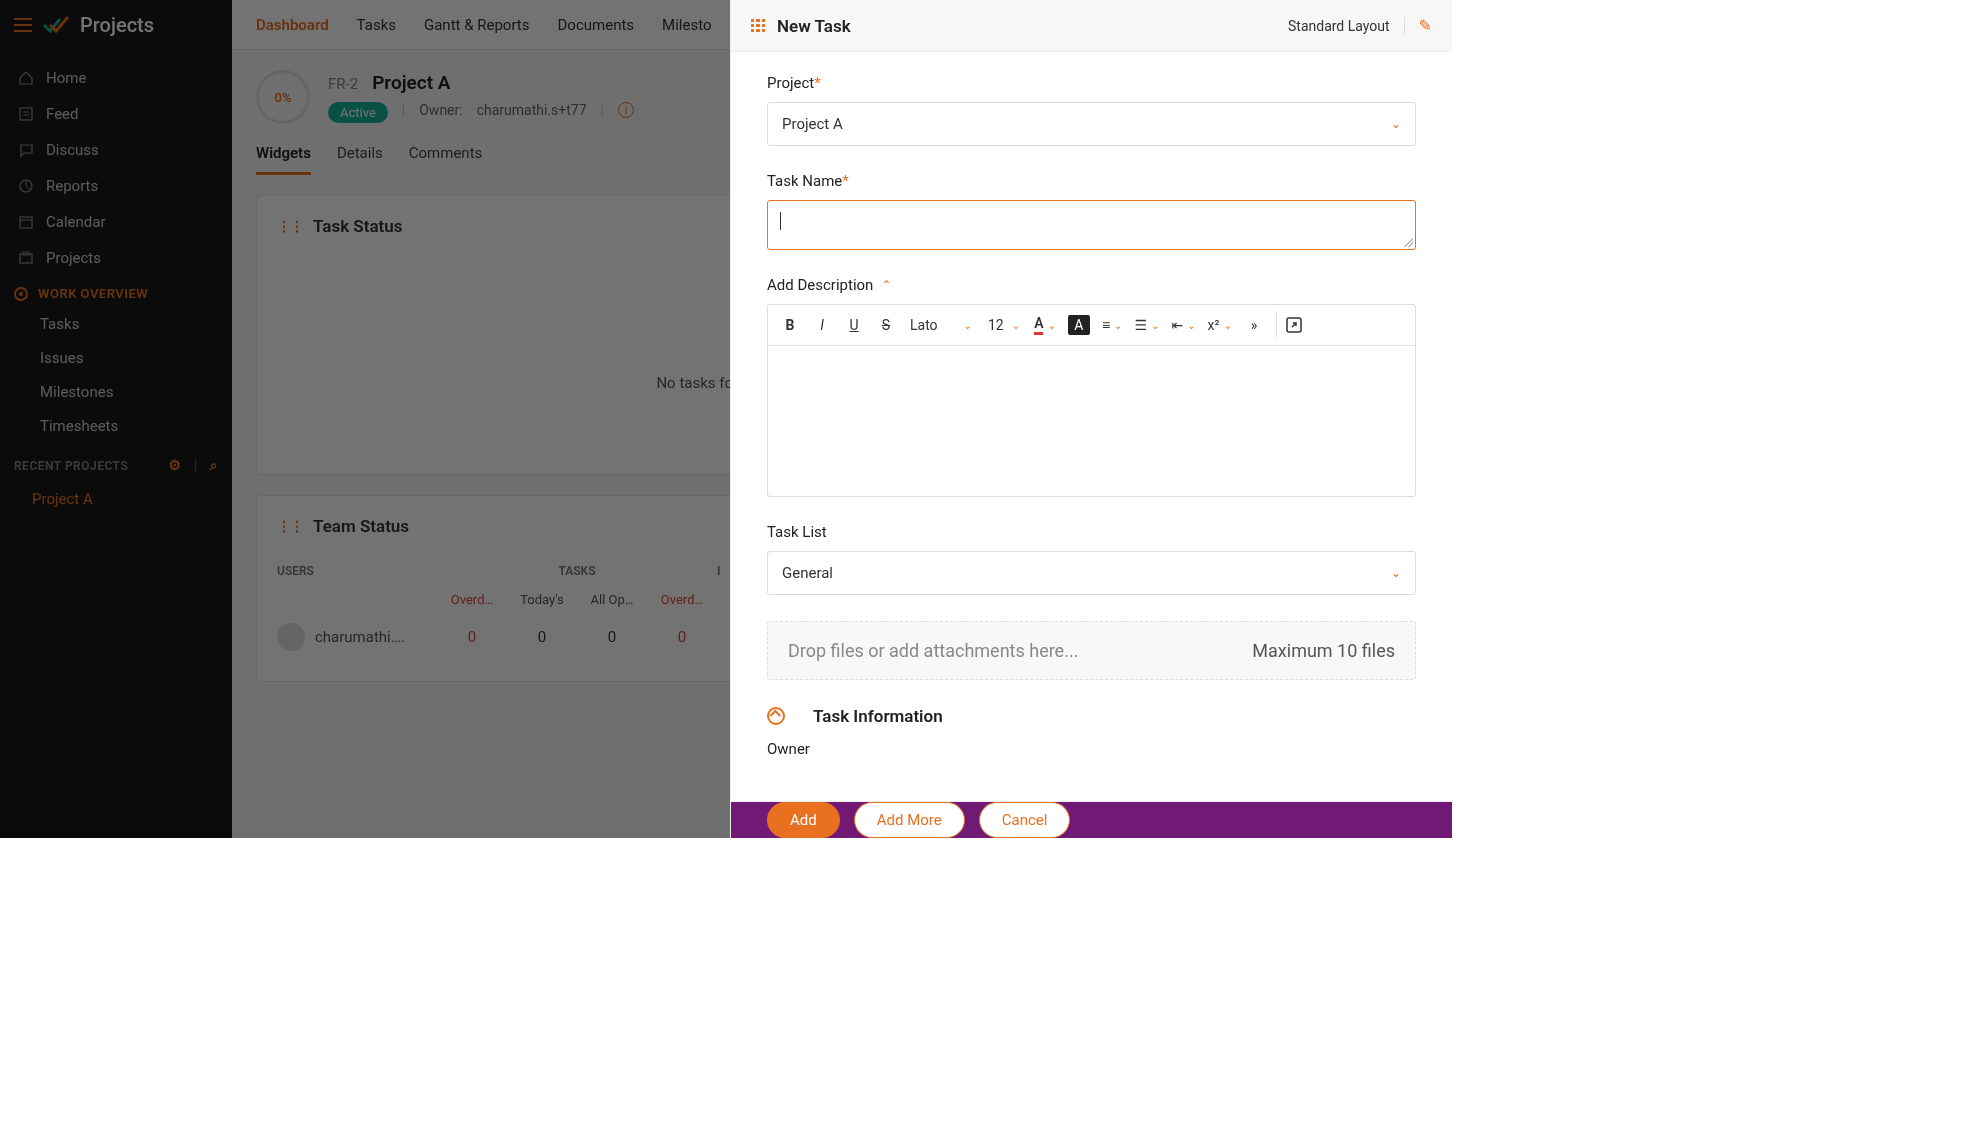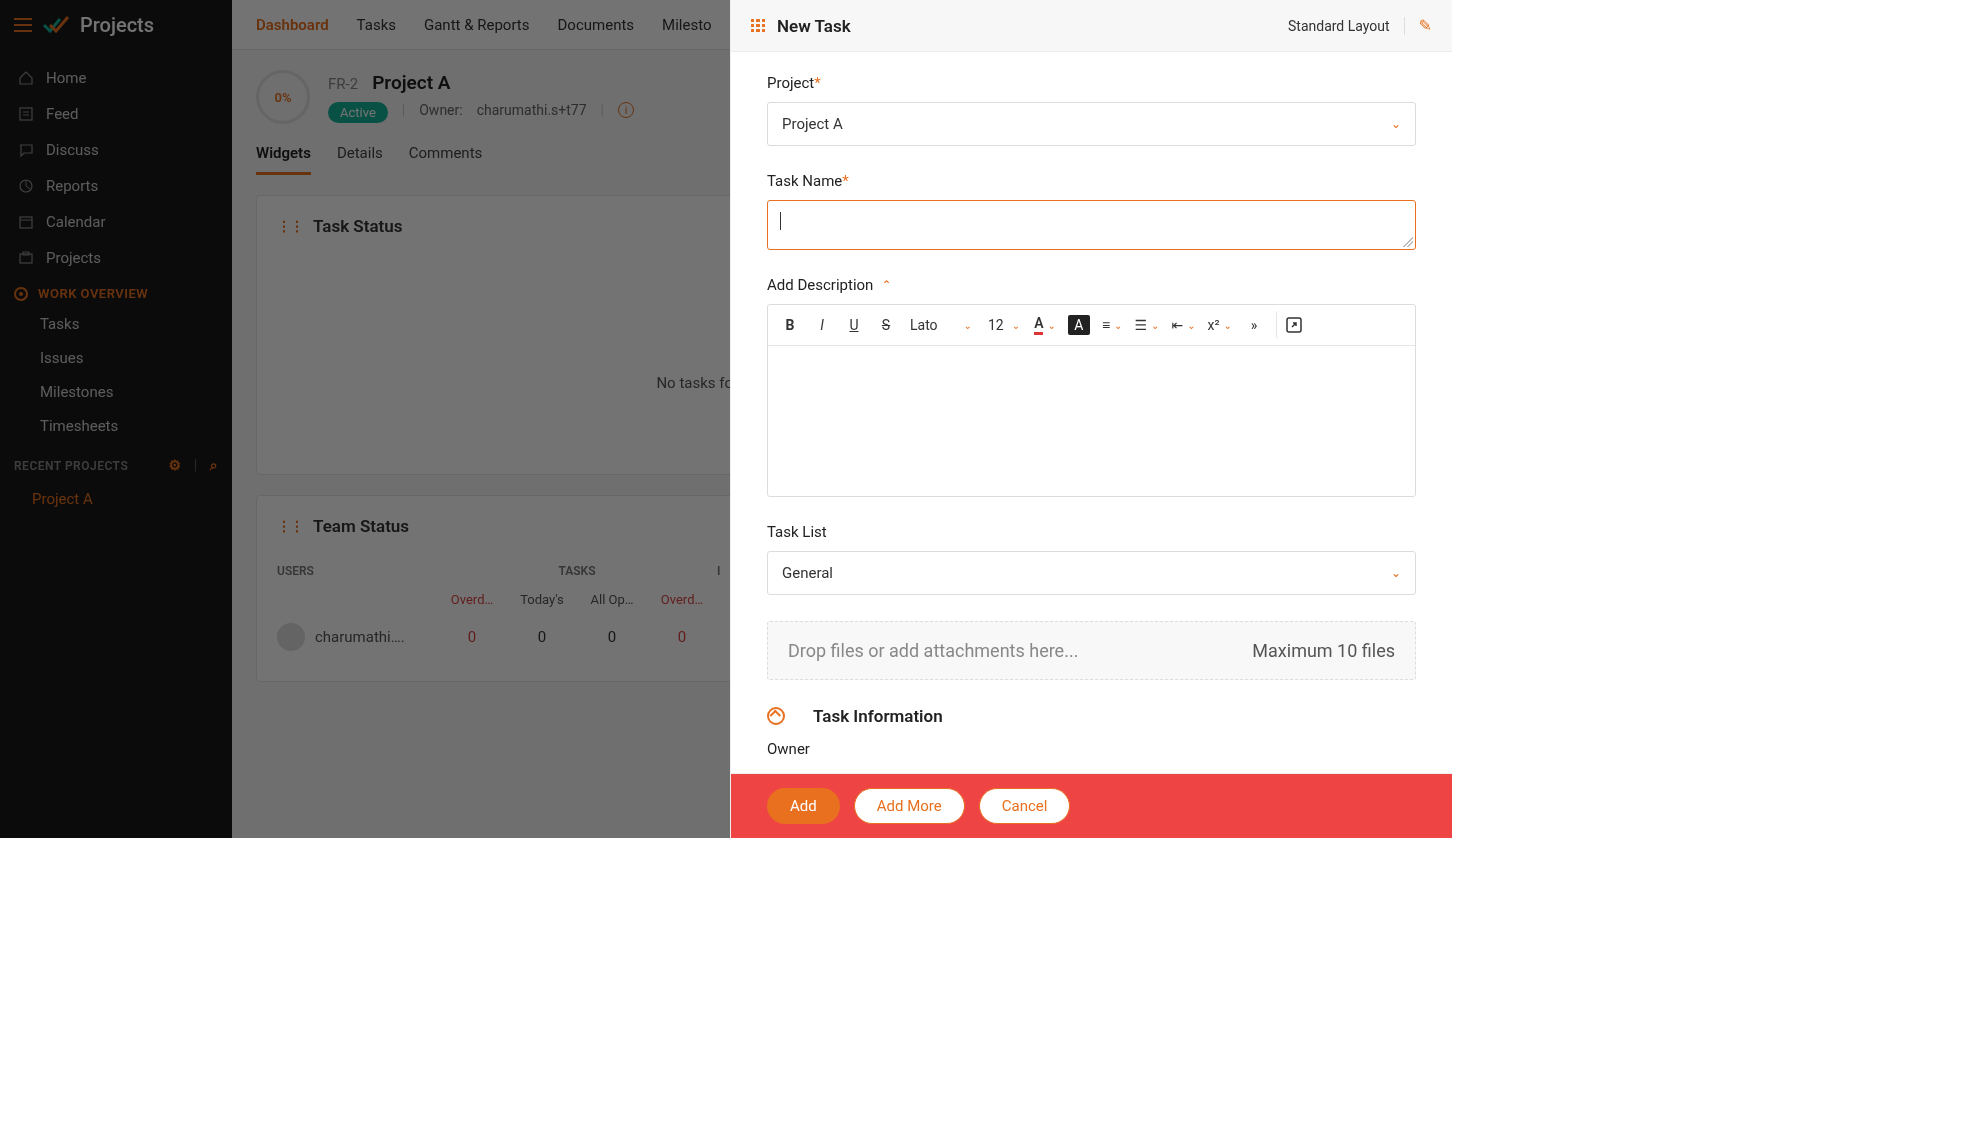--- a/index.html
+++ b/index.html
@@ -96,21 +96,21 @@
 .tb-highlight { background:#222; color:#fff; width:22px; height:20px; display:flex; align-items:center; justify-content:center; border-radius:2px; }
 .rte-body { min-height:150px; padding:12px; }
 .rte-expand { border-left:1px solid #e5e5e5; padding-left:8px; margin-left:4px; }
 
 .dropzone { border:1px dashed #dcdcdc; background:#f8f8f8; border-radius:3px; padding:18px 20px; display:flex; justify-content:space-between; align-items:center; font-size:18px; color:#888; }
 .section-title-row { display:flex; align-items:center; gap:28px; margin:18px 0 14px; }
 .ring-ic { width:18px; height:18px; border:2px solid #e8701f; border-radius:50%; position:relative; display:inline-flex; align-items:center; justify-content:center; }
 .ring-ic::after { content:""; width:6px; height:6px; border-left:2px solid #e8701f; border-bottom:2px solid #e8701f; transform:rotate(135deg) translateY(1px); }
 .section-title { font-size:17px; font-weight:600; color:#222; }
 
-.panel-footer { border-top:1px solid #eee; padding:14px 36px; display:flex; gap:14px; background:#ef4444; }
+.panel-footer { border-top:1px solid #eee; padding:0 36px; display:flex; gap:14px; background:#701a75; }
 .btn { border-radius:20px; padding:8px 22px; font-size:15px; cursor:pointer; border:1px solid transparent; }
 .btn-primary { background:#e8701f; color:#fff; }
 .btn-outline { background:#fff; color:#e8701f; border:1px solid #e8701f; }
 
 svg { display:block; }
 </style>
 </head>
 <body>
 
 <div class="app">

